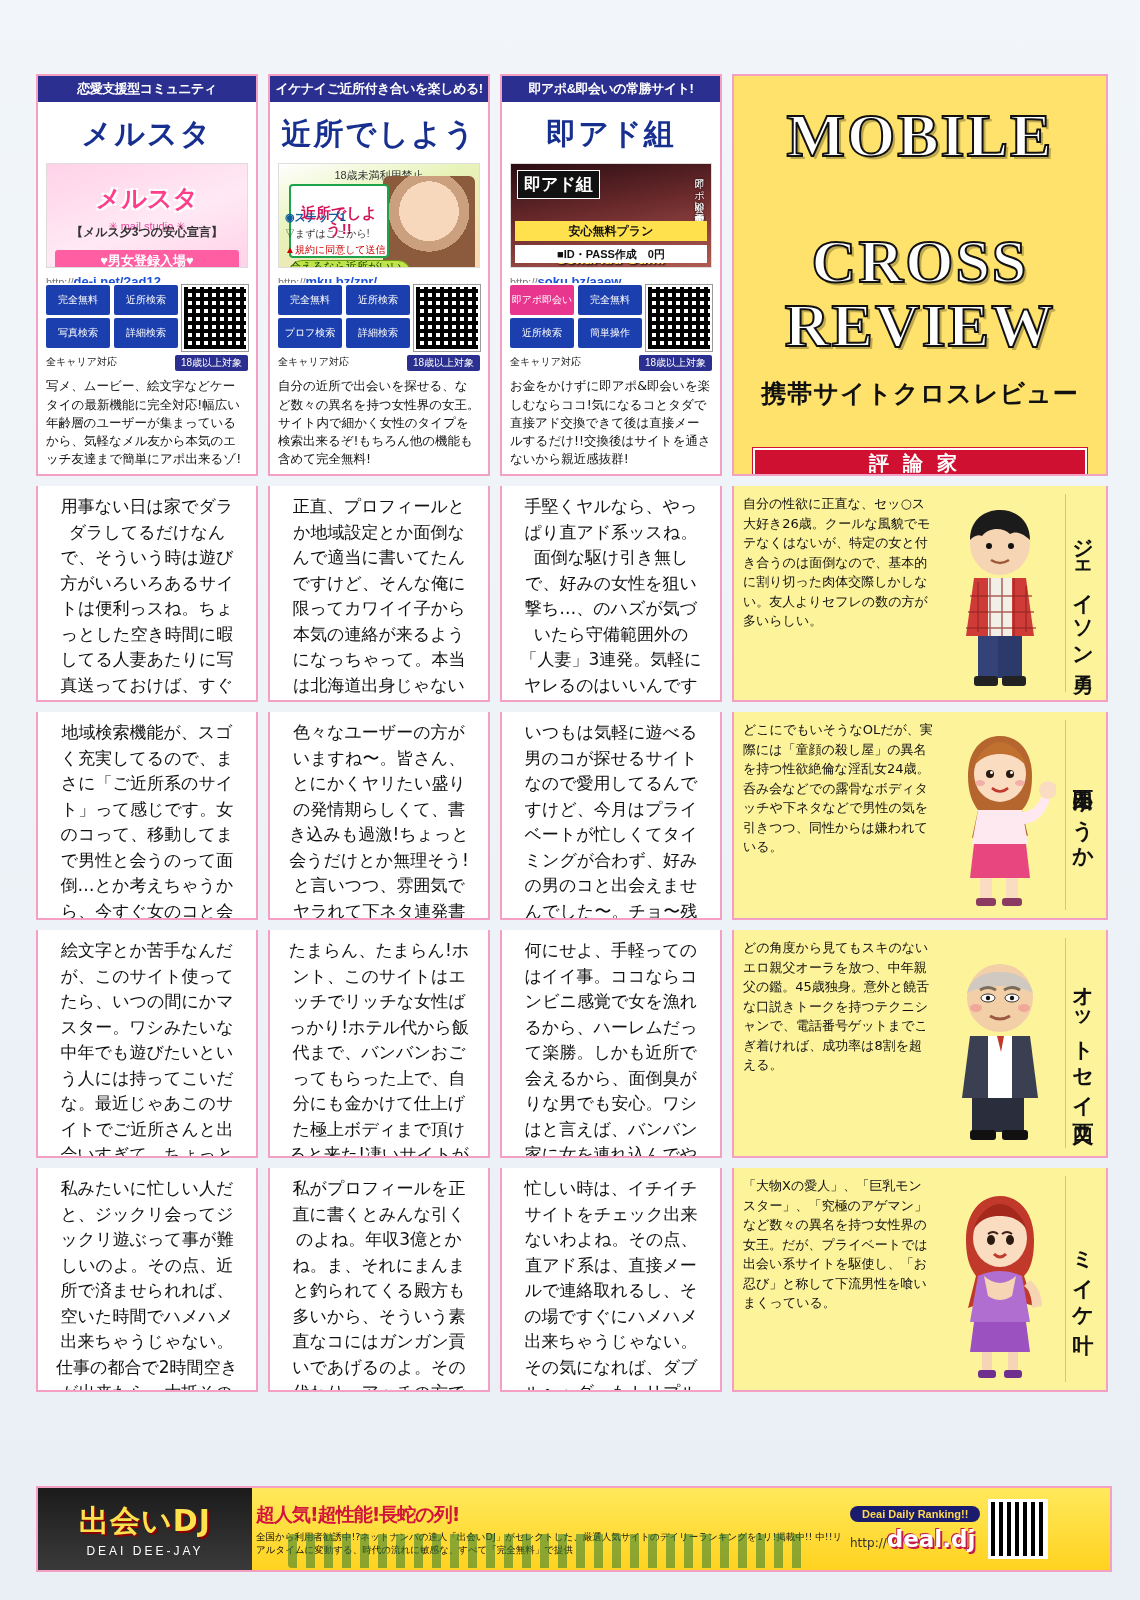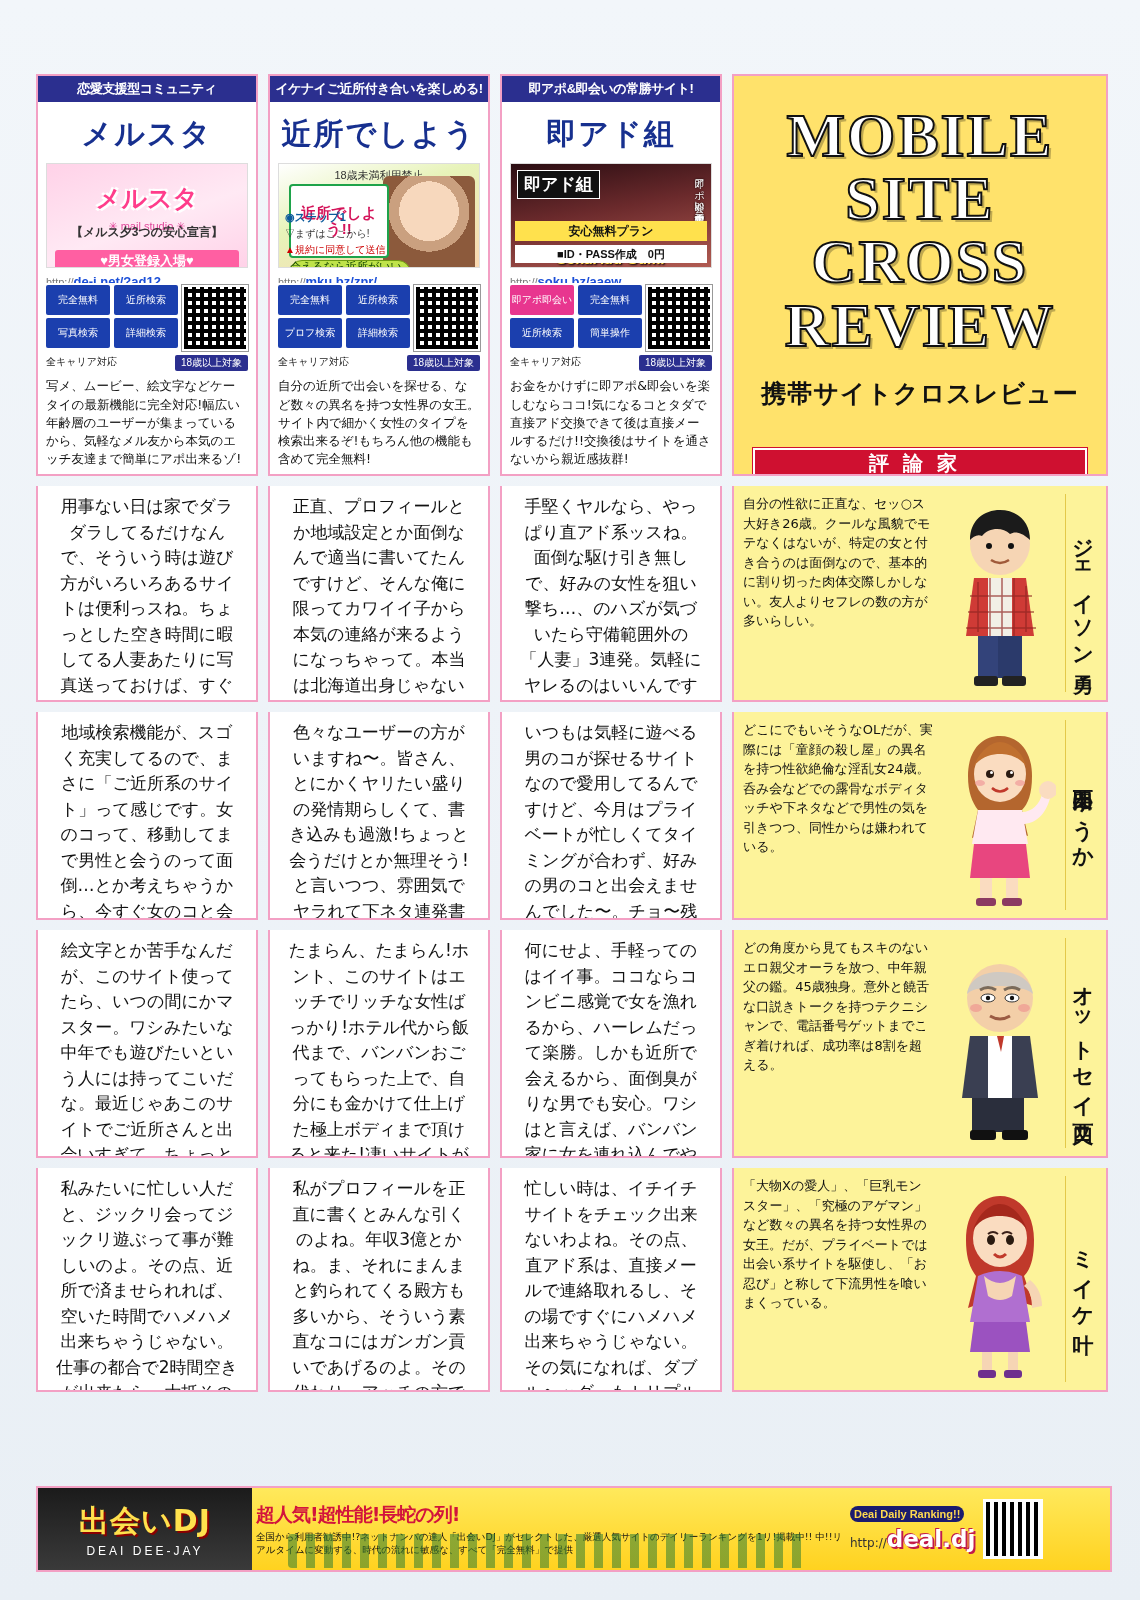--- a/index.html
+++ b/index.html
@@ -208,21 +208,21 @@
   .f-logo .en{font-size:12px;color:#fff;letter-spacing:3px;margin-top:2px;}
   .f-mid{flex:1;padding:4px 4px;}
   .f-head{
     font-size:19px;font-weight:bold;color:#d2143c;letter-spacing:-1px;
     font-family:"DejaVu Sans",sans-serif;
   }
   .f-body{font-size:9.5px;line-height:1.35;color:#111;margin-top:3px;font-family:"DejaVu Sans",sans-serif;}
   .f-right{flex:0 0 252px;display:flex;align-items:center;gap:8px;padding-right:8px;}
   .f-rank{
     background:#1b1b6e;color:#ffd94f;font-size:11px;font-weight:bold;
-    padding:2px 4px;border-radius:10px;white-space:nowrap;
+    padding:2px 12px;border-radius:10px;white-space:nowrap;
   }
   .f-url{font-size:23px;font-weight:bold;color:#ffffff;
     text-shadow:2px 2px 0 #c21a4b,-1px -1px 0 #c21a4b;font-family:"DejaVu Sans",sans-serif;}
   .f-url .p{font-size:12px;color:#333;text-shadow:none;font-weight:normal;}
   .f-qr{
     width:54px;height:54px;background:
       repeating-linear-gradient(90deg,#000 0 4px,#fff 4px 8px),
       repeating-linear-gradient(0deg,#000 0 4px,#fff 4px 8px);
     border:3px solid #fff;
   }
@@ -329,21 +329,21 @@
       <div class="site-foot">
         <span class="left">全キャリア対応</span>
         <span class="right">18歳以上対象</span>
       </div>
       <div class="site-desc">お金をかけずに即アポ&amp;即会いを楽しむならココ!気になるコとタダで直接アド交換できて後は直接メールするだけ!!交換後はサイトを通さないから親近感抜群!</div>
     </div>
 
     <div class="cell banner">
       <h1>
         <span>MOBILE</span><br>
-        <span>SITE</span><br>
+        <br>
         <span>CROSS</span><br>
         <span>REVIEW</span>
       </h1>
       <div class="jp">携帯サイトクロスレビュー</div>
       <div class="critic-head">評論家</div>
     </div>
 
     <div class="cell rev col1">用事ない日は家でダラダラしてるだけなんで、そういう時は遊び方がいろいろあるサイトは便利っスね。ちょっとした空き時間に暇してる人妻あたりに写真送っておけば、すぐアポ取れちゃうし。気軽すぎてもうオ○ニー的っスね。</div>
     <div class="cell rev">正直、プロフィールとか地域設定とか面倒なんで適当に書いてたんですけど、そんな俺に限ってカワイイ子から本気の連絡が来るようになっちゃって。本当は北海道出身じゃないんですよ!ちゃんとプロフ書いておけば良かった〜!</div>
     <div class="cell rev">手堅くヤルなら、やっぱり直アド系ッスね。面倒な駆け引き無しで、好みの女性を狙い撃ち…、のハズが気づいたら守備範囲外の「人妻」3連発。気軽にヤレるのはいいんですけど、適当にアド交換してると、こういう事態になりがちです。</div>

